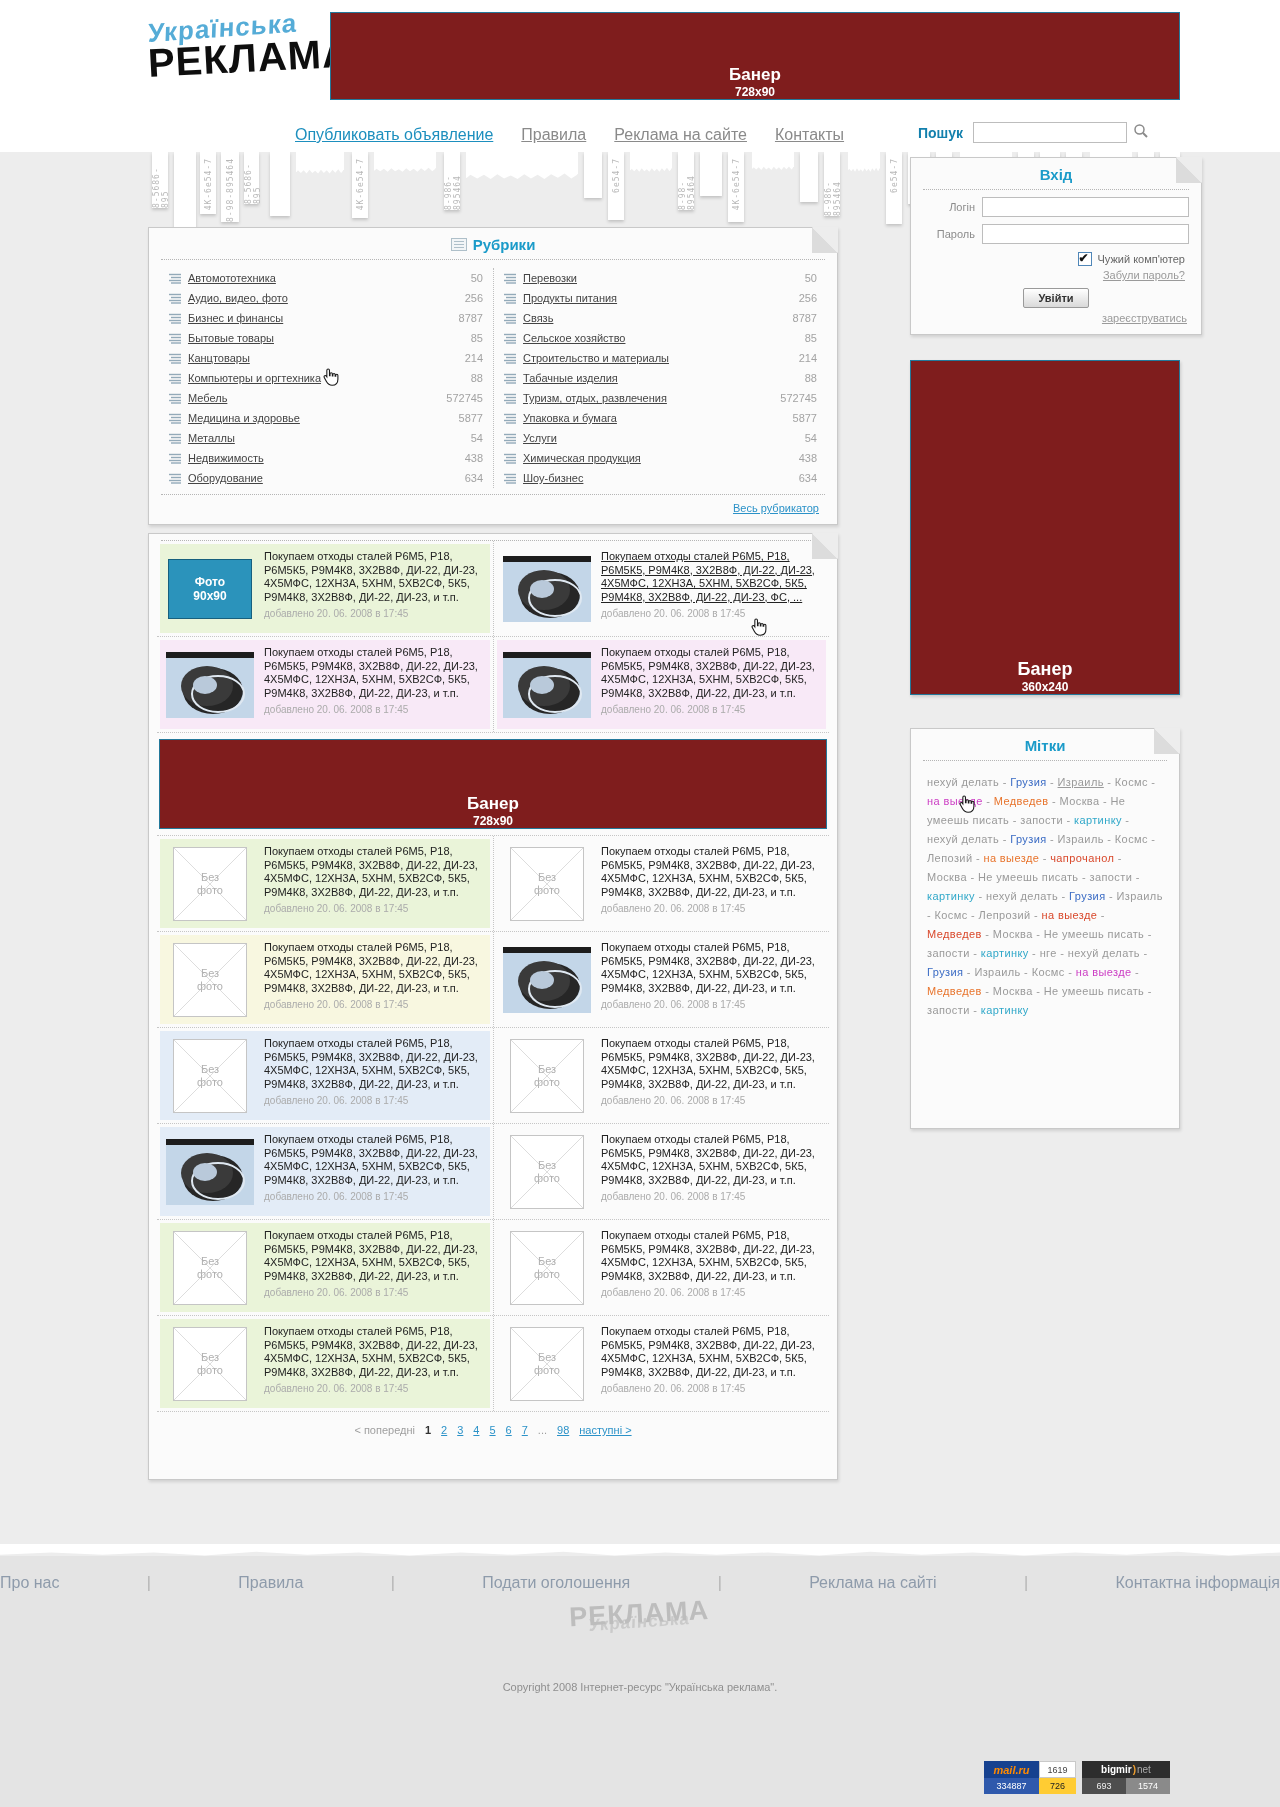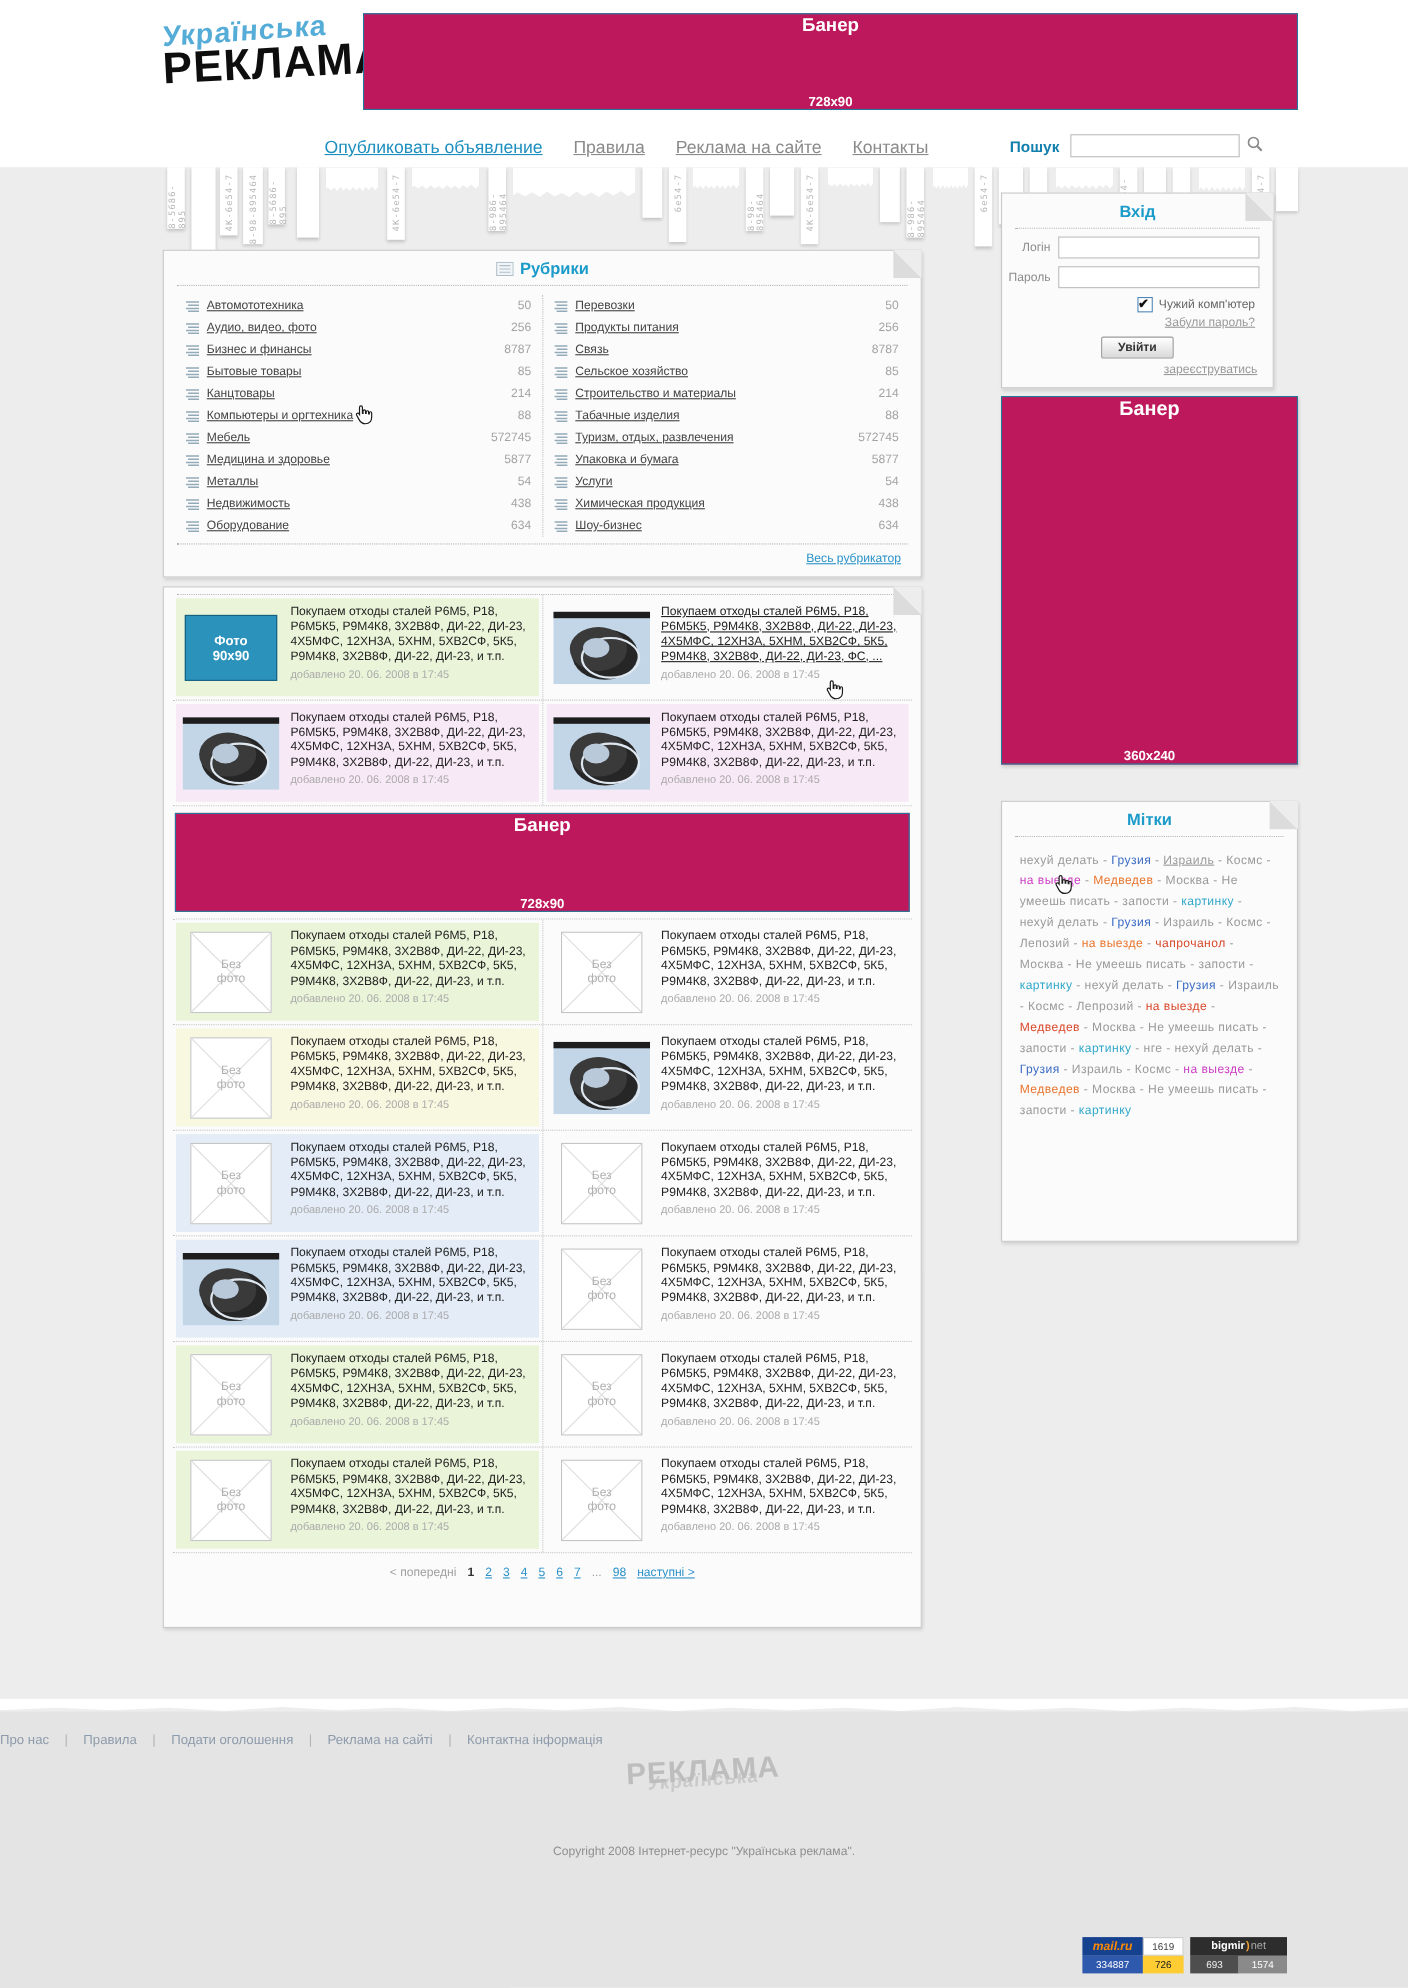--- a/index.html
+++ b/index.html
@@ -5,22 +5,22 @@
   html,body{margin:0;padding:0}
   body{width:1280px;height:1807px;position:relative;background:#ededed;
        font-family:"Liberation Sans",sans-serif;overflow:hidden}
   
   #header{position:absolute;left:0;top:0;width:1280px;height:152px;background:#fff;z-index:2}
   #logo{position:absolute;left:148px;top:18px;cursor:pointer}
   .logo1{display:block;color:#55acd7;font-size:26px;font-weight:bold;letter-spacing:1px;
          transform:rotate(-4deg) skewX(-6deg);transform-origin:left}
   .logo2{display:block;color:#0e0e0e;font-size:40px;font-weight:900;letter-spacing:1px;
          transform:rotate(-3deg);transform-origin:left;margin-top:-8px}
-  .banner{background:#be185d;border:1px solid #23789a;color:#fff;display:flex;
-          flex-direction:column;align-items:center;justify-content:space-between}
+  .banner{background:#7f1d1d;border:1px solid #23789a;color:#fff;display:flex;
+          flex-direction:column;align-items:center;justify-content:flex-end}
   #top-banner{position:absolute;left:330px;top:12px;width:848px;height:86px}
   .banner-title{font-size:17px;font-weight:bold}
   .banner-size{font-size:12px;font-weight:bold}
   #nav{position:absolute;left:295px;top:126px;font-size:16px;white-space:nowrap}
   #nav span{margin-right:28px;text-decoration:underline;color:#8a8a8a;cursor:pointer}
   #nav span.first{color:#1d8fbe}
   #search{position:absolute;left:918px;top:122px;display:flex;align-items:center}
   #search-label{color:#1380ad;font-size:14px;font-weight:bold;margin-right:10px}
   #search-input{width:148px;height:17px;border:1px solid #bdbdbd;background:#fff}
   #search-icon{margin-left:6px;cursor:pointer}
@@ -69,21 +69,21 @@
            display:flex;flex-direction:column;align-items:center;justify-content:center}
   .nophoto span{position:relative;color:#b0b0b0;font-size:11px;line-height:13px}
   .nophoto svg{position:absolute;left:0;top:0}
   #mid-banner-wrap{padding:6px 2px;border-bottom:1px dotted #c6c6c6}
   #pagination{display:flex;justify-content:center;align-items:center;gap:10px;
               padding:12px 0;font-size:11px}
   .pg{color:#2b92c8;text-decoration:underline;cursor:pointer}
   .pg.cur{color:#333;font-weight:bold;text-decoration:none}
   .pg.prev,.pg.dots{color:#9f9f9f;text-decoration:none}
   
-  #login{left:910px;top:175px;width:248px;height:178px;font-size:11px}
+  #login{left:910px;top:157px;width:292px;height:178px;font-size:11px}
   .form-row{display:flex;align-items:center;margin:7px 12px 0 0}
   .form-label{width:64px;text-align:right;color:#8c8c8c;margin-right:7px}
   .form-input{flex:1;height:16px;border:1px solid #bdbdbd;background:#fff}
   .chk-row{display:flex;align-items:center;justify-content:flex-end;margin:8px 16px 0 0;
            color:#666;gap:6px}
   .checkbox{width:12px;height:12px;border:1px solid #4f86b8;background:#fff;cursor:pointer;
             position:relative}
   .checkbox::after{content:"✔";position:absolute;left:0;top:-2px;font-size:12px;color:#111;font-weight:bold}
   .forgot{text-align:right;margin:3px 16px 0 0}
   .forgot span{color:#9a9a9a;text-decoration:underline;cursor:pointer}
@@ -103,22 +103,22 @@
   .tag.u{text-decoration:underline}
   .c-g{color:#9a9a9a}.c-b{color:#3a6bc4}.c-m{color:#cc3ec4}
   .c-o{color:#e8742c}.c-c{color:#31a8c9}.c-r{color:#d9482b}
   .dash{color:#9a9a9a}
   
   #footer-tear{position:absolute;left:0;top:1544px;width:1280px;height:12px;background:#fff;
     clip-path:polygon(0 0,100% 0,100% 70%,96% 95%,92% 65%,88% 90%,84% 70%,80% 95%,76% 70%,
     72% 90%,68% 65%,64% 95%,60% 70%,56% 90%,52% 70%,48% 95%,44% 65%,40% 90%,36% 70%,32% 95%,
     28% 70%,24% 90%,20% 65%,16% 95%,12% 70%,8% 90%,4% 70%,0 90%)}
   #footer{position:absolute;left:0;top:1556px;width:1280px;height:251px;background:#e4e4e4}
-  .f-links{display:flex;justify-content:flex-start;align-items:center;gap:14px;padding-top:18px;
-           font-size:12px;color:#8e9bab}
+  .f-links{display:flex;justify-content:space-between;align-items:center;gap:14px;padding-top:18px;
+           font-size:16px;color:#8e9bab}
   .f-links .lnk{cursor:pointer}
   .f-sep{color:#b3b3b3}
   .f-logo{text-align:center;margin-top:24px}
   .f-logo .logo1{display:inline-block;font-size:17px;color:#cacaca;transform:rotate(-4deg) skewX(-6deg)}
   .f-logo .logo2{display:block;font-size:27px;color:#bdbdbd;margin-top:-4px;transform:rotate(-3deg)}
   .f-copy{text-align:center;margin-top:18px;font-size:11px;color:#8f8f8f}
   .f-credit{text-align:center;margin-top:4px;font-size:11px;color:#8f8f8f}
   .f-credit span.link{color:#3a87ad;text-decoration:underline;cursor:pointer}
   .counters{position:absolute;right:110px;top:205px;display:flex;gap:6px}
   .mailru{width:92px;height:33px;display:grid;grid-template-columns:55px 37px;

